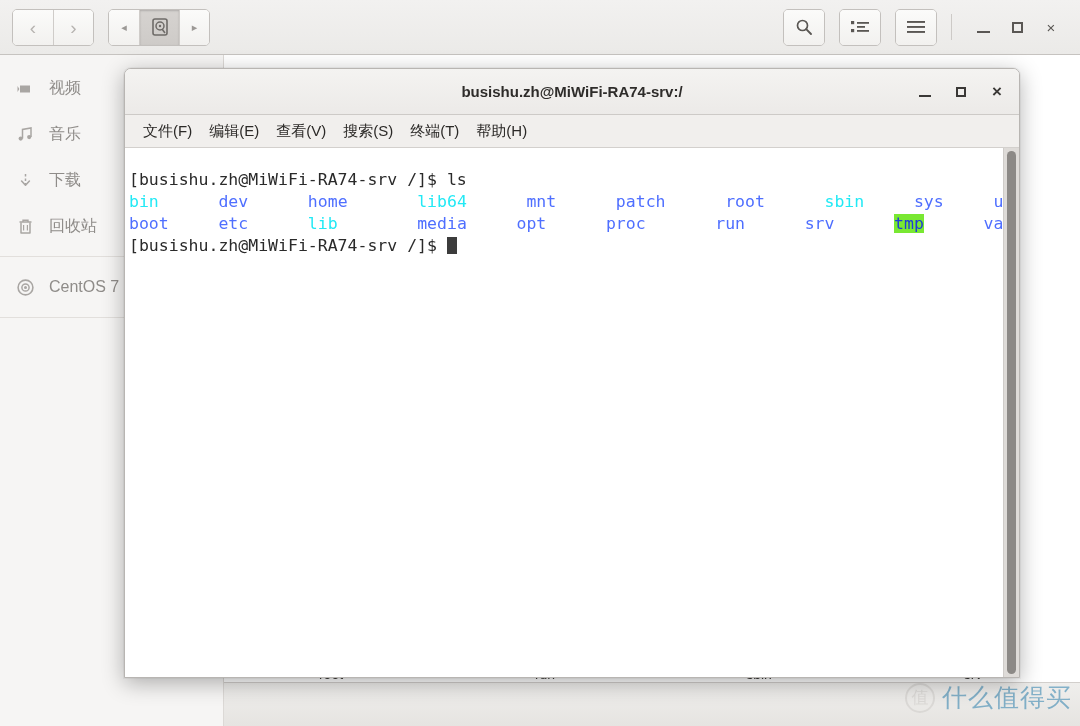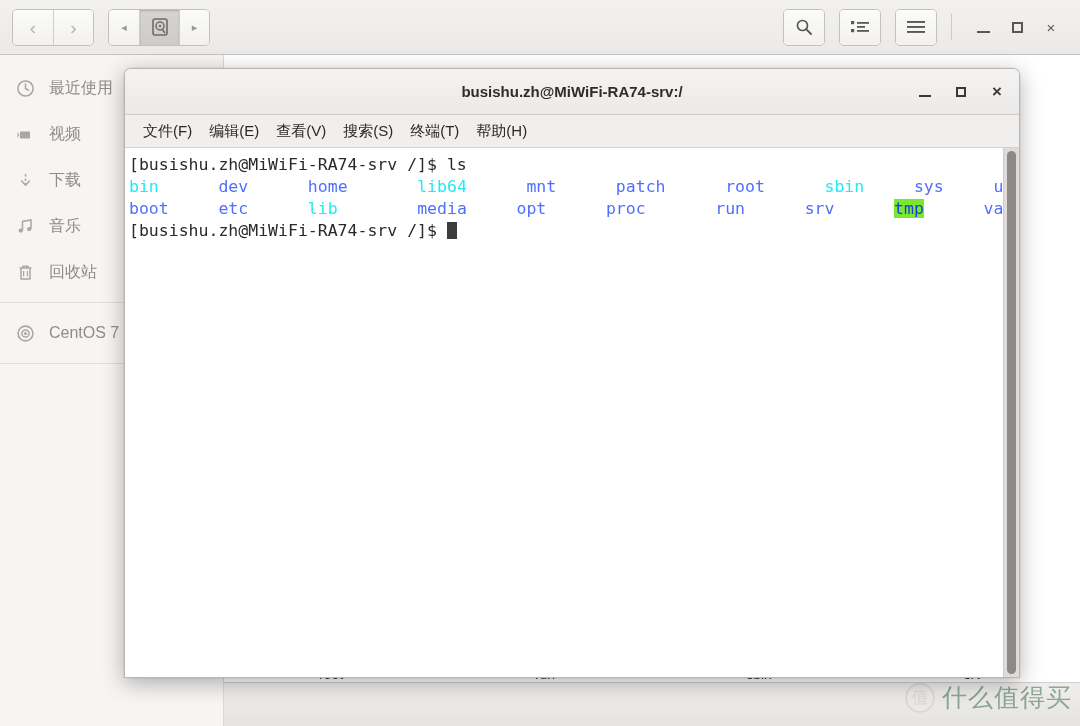--- a/index.html
+++ b/index.html
@@ -112,21 +112,21 @@
     opacity: .45;
   }
   .wm-logo {
     width: 30px; height: 30px; border-radius: 50%;
     border: 2px solid #c9c6c3;
     display: flex; align-items: center; justify-content: center;
     font-size: 17px; color: #c9c6c3;
     font-family: "DejaVu Sans", sans-serif;
   }
   .wm-text {
-    font-size: 25px; color: #14532d; letter-spacing: 1px;
+    font-size: 25px; color: #0369a1; letter-spacing: 1px;
     font-family: "DejaVu Sans", sans-serif;
   }
 
   
   .term {
     position: absolute;
     left: 124px; top: 68px;
     width: 896px; height: 610px;
     background: #ffffff;
     border: 1px solid #b8b5b2;
@@ -171,21 +171,21 @@
   }
 
   .term-body {
     flex: 1; position: relative;
     background: #ffffff;
     display: flex;
     min-height: 0;
   }
   .term-screen {
     flex: 1;
-    padding: 6px 0 0 4px;
+    padding: 21px 0 0 4px;
     font-family: "DejaVu Sans Mono", "Liberation Mono", monospace;
     font-size: 16.5px;
     line-height: 22px;
     color: #2a2a2a;
     white-space: pre;
     overflow: hidden;
   }
   .tline { white-space: pre; }
   .tok { white-space: pre; }
   .cursor {
@@ -285,63 +285,53 @@
         <div class="wbtn">
           <span>×</span>
         </div>
       </div>
     </div>
 
     <div class="fm-body">
 
       <div class="sidebar">
 
-        <div class="side-item">
-          <span class="side-ico">
-            <svg width="19" height="19" viewBox="0 0 19 19">
-              <circle cx="9.5" cy="9.5" r="7.6" fill="none" stroke="#a9a6a3" stroke-width="1.5"></circle>
-              <line x1="9.5" y1="5" x2="9.5" y2="9.5" stroke="#a9a6a3" stroke-width="1.5" stroke-linecap="round"></line>
-              <line x1="9.5" y1="9.5" x2="12.6" y2="11.3" stroke="#a9a6a3" stroke-width="1.5" stroke-linecap="round"></line>
-            </svg>
-          </span>
-          <span class="side-label">最近使用</span>
-        </div>
 
 
         <div class="side-item">
           <span class="side-ico">
             <svg width="19" height="19" viewBox="0 0 19 19">
               <rect x="4" y="6.5" width="10" height="7" fill="#a9a6a3"></rect>
               <path d="M1.5 7 L3.4 10 L1.5 13 Z" fill="#a9a6a3"></path>
             </svg>
           </span>
           <span class="side-label">视频</span>
         </div>
 
 
-
-        <div class="side-item">
-          <span class="side-ico">
-            <svg width="19" height="19" viewBox="0 0 19 19">
-              <line x1="9.5" y1="3" x2="9.5" y2="13" stroke="#a9a6a3" stroke-width="1.5" stroke-dasharray="2.5 2"></line>
-              <path d="M5.6 10 L9.5 14.2 L13.4 10" fill="none" stroke="#a9a6a3" stroke-width="1.6" stroke-linejoin="round" stroke-linecap="round"></path>
-            </svg>
-          </span>
-          <span class="side-label">下载</span>
-        </div>
 
         <div class="side-item">
           <span class="side-ico">
             <svg width="19" height="19" viewBox="0 0 19 19">
               <path d="M6.5 13.5 V4.5 L15 3 V12" fill="none" stroke="#a9a6a3" stroke-width="1.5"></path>
               <circle cx="4.7" cy="13.6" r="2.1" fill="#a9a6a3"></circle>
               <circle cx="13.2" cy="12.1" r="2.1" fill="#a9a6a3"></circle>
             </svg>
           </span>
           <span class="side-label">音乐</span>
+        </div>
+
+        <div class="side-item">
+          <span class="side-ico">
+            <svg width="19" height="19" viewBox="0 0 19 19">
+              <line x1="9.5" y1="3" x2="9.5" y2="13" stroke="#a9a6a3" stroke-width="1.5" stroke-dasharray="2.5 2"></line>
+              <path d="M5.6 10 L9.5 14.2 L13.4 10" fill="none" stroke="#a9a6a3" stroke-width="1.6" stroke-linejoin="round" stroke-linecap="round"></path>
+            </svg>
+          </span>
+          <span class="side-label">下载</span>
         </div>
 
         <div class="side-item">
           <span class="side-ico">
             <svg width="19" height="19" viewBox="0 0 19 19">
               <path d="M3.5 5 H15.5" stroke="#a9a6a3" stroke-width="1.5"></path>
               <path d="M7 5 V3.2 H12 V5" fill="none" stroke="#a9a6a3" stroke-width="1.4"></path>
               <path d="M5 5.5 V16 H14 V5.5" fill="none" stroke="#a9a6a3" stroke-width="1.5" stroke-linejoin="round"></path>
               <line x1="7.6" y1="8" x2="7.6" y2="13.5" stroke="#a9a6a3" stroke-width="1.2"></line>
               <line x1="11.4" y1="8" x2="11.4" y2="13.5" stroke="#a9a6a3" stroke-width="1.2"></line>

